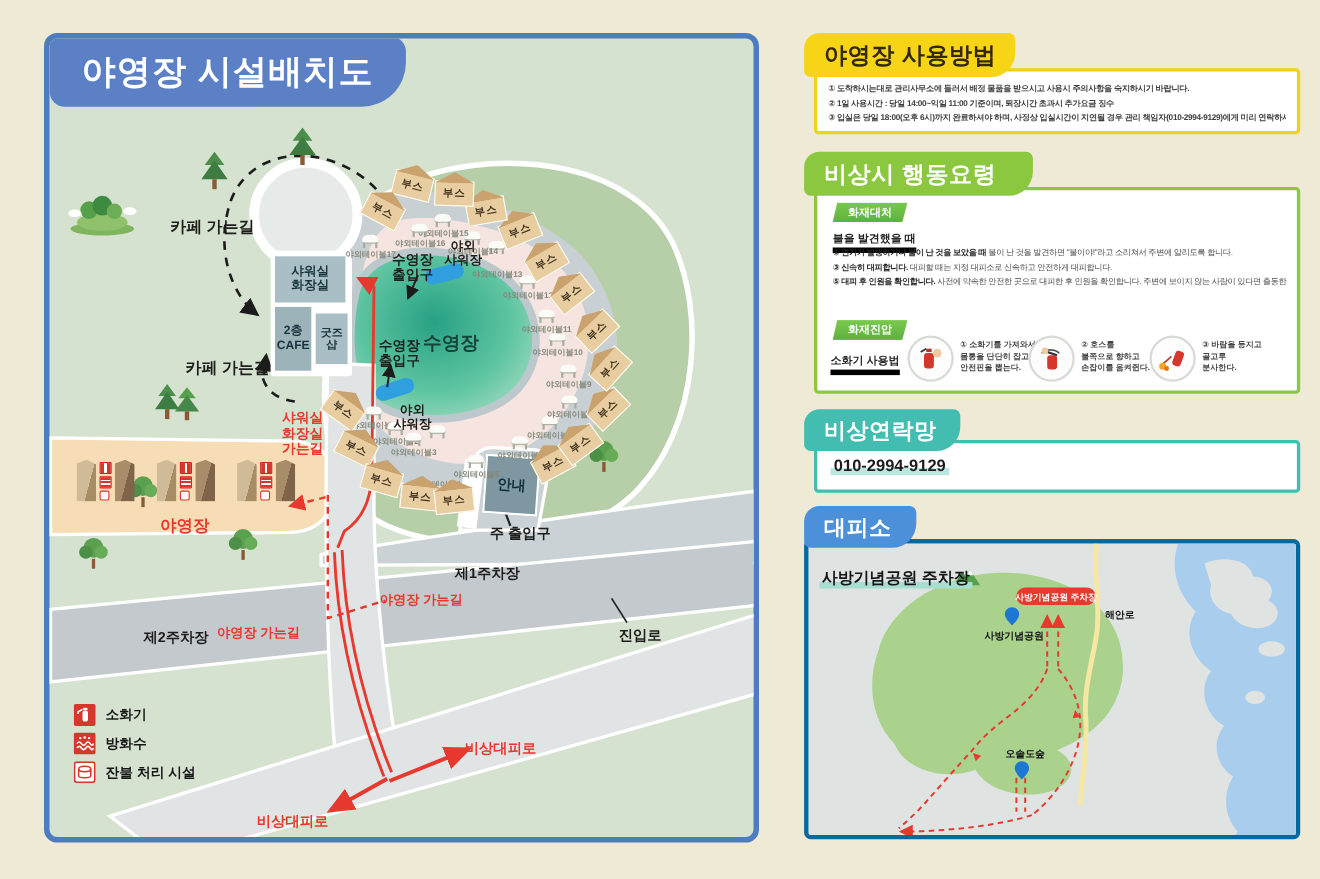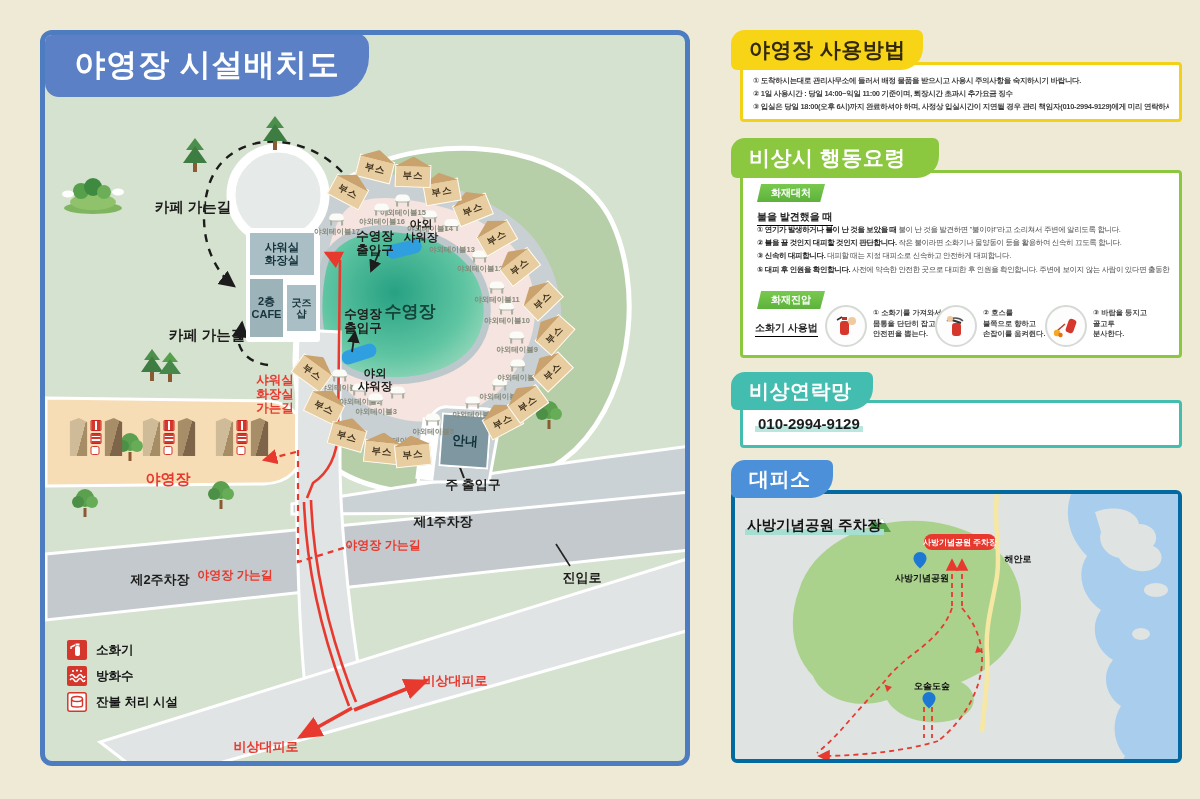--- a/index.html
+++ b/index.html
@@ -75,21 +75,21 @@
   .panel-body{position:absolute;background:#fff;box-sizing:border-box;z-index:4;}
   .p1-banner{left:731px;top:30px;width:192px;height:40px;background:#f7d516;color:#33290a;font-size:21px;border-radius:14px 6px 22px 6px;}
   .p1-body{left:740px;top:62px;width:442px;height:60px;border:3px solid #f3d117;border-radius:4px;padding:8px 10px;}
   .p1-body ol{list-style:none;margin:0;padding:0;}
   .p1-body li{font-size:7.5px;font-weight:bold;color:#3d3d3d;letter-spacing:-0.3px;white-space:nowrap;margin:3px 0;overflow:hidden;}
   .p2-banner{left:731px;top:138px;width:208px;height:40px;background:#8cc83f;font-size:21px;border-radius:14px 6px 22px 6px;}
   .p2-body{left:740px;top:170px;width:442px;height:188px;border:3px solid #8cc83f;border-radius:4px;}
   .ribbon{position:absolute;width:68px;height:18px;background:linear-gradient(180deg,#79c94e,#5db23c);
     clip-path:polygon(6% 0,100% 0,93% 100%,0 100%);color:#fff;font-weight:bold;font-size:10px;
     display:flex;align-items:center;justify-content:center;}
-  .eheading{position:absolute;font-size:10px;font-weight:bold;color:#262626;border-bottom:1px solid #000000;padding-bottom:1px;white-space:nowrap;}
+  .eheading{position:absolute;font-size:10px;font-weight:bold;color:#262626;border-bottom:5px solid #000000;padding-bottom:1px;white-space:nowrap;}
   .esteps{position:absolute;left:14px;top:52px;margin:0;padding:0;list-style:none;}
   .esteps li{font-size:7.5px;color:#4a4a4a;letter-spacing:-0.35px;white-space:nowrap;margin-bottom:3.2px;overflow:hidden;width:414px;}
   .esteps b{color:#262626;}
   .ecircle{position:absolute;width:42px;height:42px;border-radius:50%;background:#fdfdfd;border:2px solid #d5dad4;box-sizing:border-box;display:flex;align-items:center;justify-content:center;}
   .etext{position:absolute;font-size:7.3px;font-weight:bold;color:#444;line-height:1.45;white-space:pre-line;}
   .p3-banner{left:731px;top:372px;width:142px;height:38px;background:#43bdb0;font-size:20px;border-radius:14px 6px 22px 6px;}
   .p3-body{left:740px;top:400px;width:442px;height:48px;border:3px solid #43bdb0;border-radius:4px;padding:12px 12px;}
   .phone{font-size:15px;font-weight:bold;color:#1c1c1c;background:linear-gradient(transparent 62%,#b9e6df 62%);padding:0 3px;display:inline-block;}
   .p4-banner{left:731px;top:460px;width:102px;height:38px;background:#4b90d8;font-size:20px;border-radius:14px 6px 22px 6px;}
   .shelter-map{left:731px;top:490px;width:451px;height:273px;border:4px solid #0369a1;border-radius:6px;background:#dfe3e2;overflow:hidden;}
@@ -553,21 +553,20 @@
     <li>③ 입실은 당일 18:00(오후 6시)까지 완료하셔야 하며, 사정상 입실시간이 지연될 경우 관리 책임자(010-2994-9129)에게 미리 연락하시기 바랍니다.</li>
   </ol>
 </div>
 
 <div class="panel-banner p2-banner">비상시 행동요령</div>
 <div class="panel-body p2-body">
   <div class="ribbon" style="left:14px;top:11px">화재대처</div>
   <div class="eheading" style="left:14px;top:37px">불을 발견했을 때</div>
   <ul class="esteps">
     <li><b>① 연기가 발생하거나 불이 난 것을 보았을 때</b><span> 불이 난 것을 발견하면 "불이야!"라고 소리쳐서 주변에 알리도록 합니다.</span></li>
-    <li><b>② 불을 끌 것인지 대피할 것인지 판단합니다.</b><span> 작은 불이라면 소화기나 물양동이 등을 활용하여 신속히 끄도록 합니다.</span></li>
     <li><b>③ 신속히 대피합니다.</b><span> 대피할 때는 지정 대피소로 신속하고 안전하게 대피합니다.</span></li>
     <li><b>⑤ 대피 후 인원을 확인합니다.</b><span> 사전에 약속한 안전한 곳으로 대피한 후 인원을 확인합니다. 주변에 보이지 않는 사람이 있다면 출동한 소방관에게 알려줍니다.</span></li>
   </ul>
   <div class="ribbon" style="left:14px;top:118px">화재진압</div>
   <div class="eheading" style="left:12px;top:148px">소화기 사용법</div>
   <div class="ecircle" style="left:82px;top:132px">
     <svg width="30" height="30" viewBox="0 0 30 30">
         <rect x="9" y="10" width="9" height="14" rx="3" fill="#d6372c"></rect>
         <rect x="11" y="6" width="5" height="3" fill="#b9352b"></rect>
         <path d="M11 6 L6 9" stroke="#333" stroke-width="1.5"></path>

